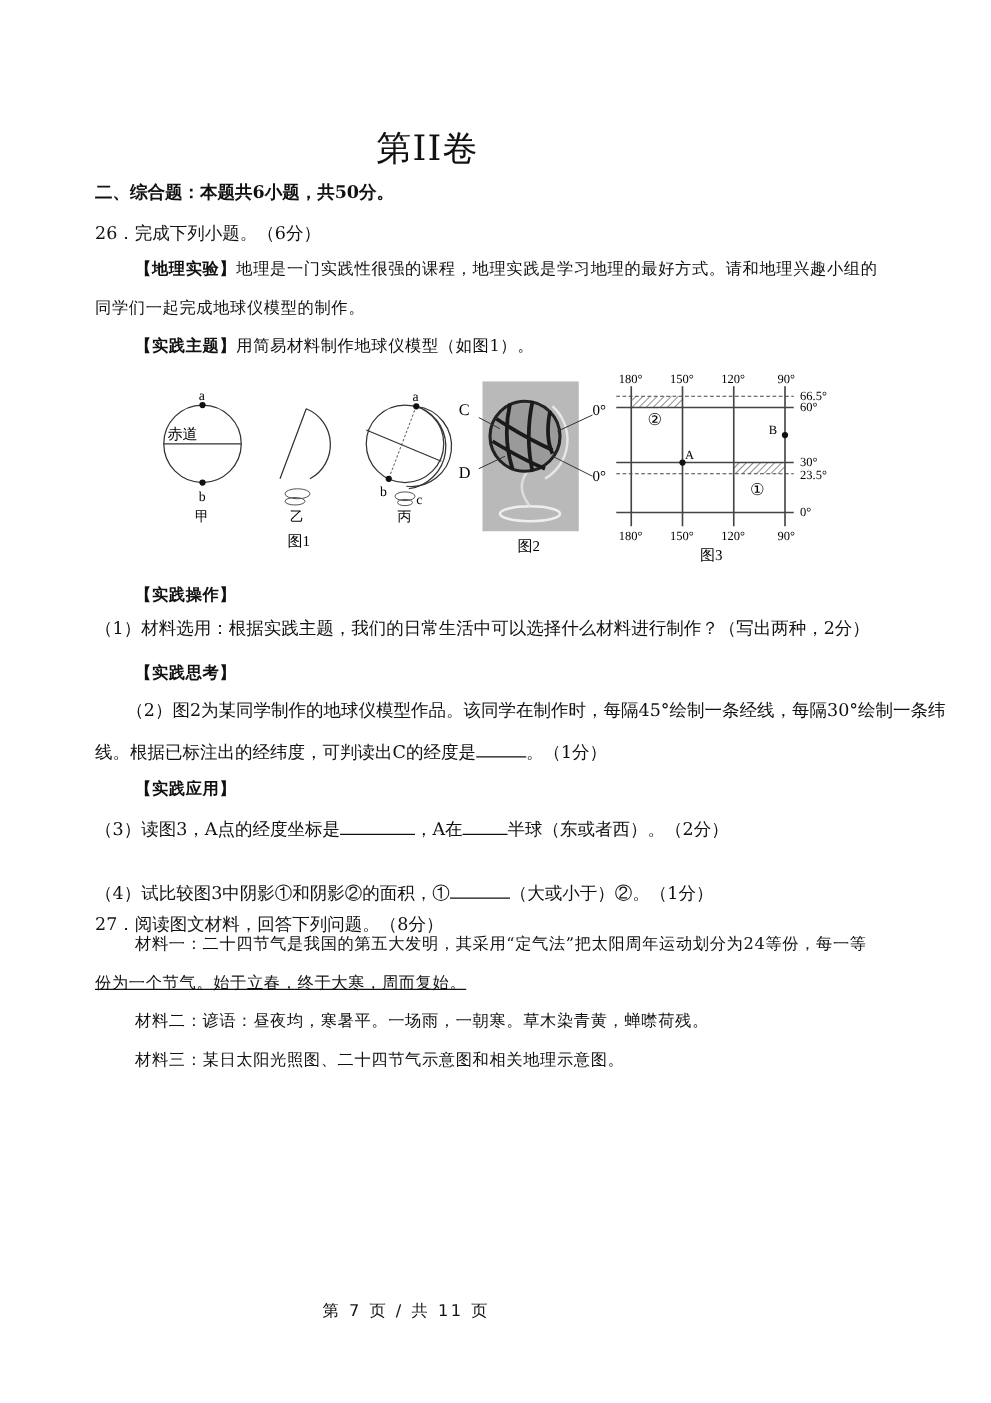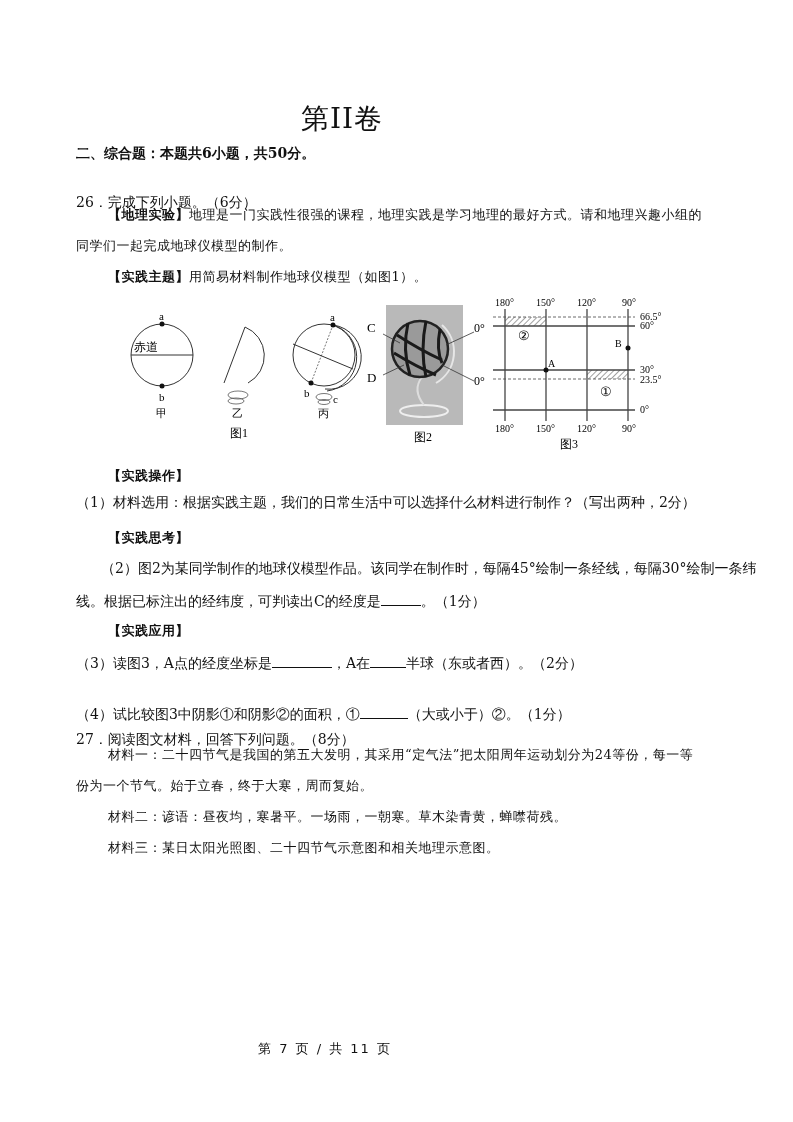--- a/index.html
+++ b/index.html
@@ -15,21 +15,21 @@
   .footer { left:0; width:650px; top:1040px; text-align:center; font-size:13px;
             font-family:"DejaVu Sans","Liberation Sans",sans-serif; letter-spacing:2px; }
   svg text { font-family:"Liberation Serif","DejaVu Serif",serif; }
 </style>
 </head>
 <body>
 
 <div class="abs title">第II卷</div>
 
 <div class="abs line bold" style="top:145px;">二、综合题：本题共6小题，共50分。</div>
-<div class="abs line" style="top:194px;">26．完成下列小题。（6分）</div>
+<div class="abs line" style="top:178px;">26．完成下列小题。（6分）</div>
 
 <div class="abs line indent small" style="top:206px;">
   <span class="bold">【地理实验】</span><span>地理是一门实践性很强的课程，地理实践是学习地理的最好方式。请和地理兴趣小组的</span>
 </div>
 <div class="abs line small" style="top:237px;">同学们一起完成地球仪模型的制作。</div>
 
 <div class="abs line indent small" style="top:268px;">
   <span class="bold">【实践主题】</span><span>用简易材料制作地球仪模型（如图1）。</span>
 </div>
 
@@ -148,17 +148,17 @@
 <div class="abs line indent small bold" style="top:622px;">【实践应用】</div>
 <div class="abs line" style="top:653px;">
   <span>（3）读图3，A点的经度坐标是</span><span class="blank" style="width:60px;"></span><span>，A在</span><span class="blank" style="width:36px;"></span><span>半球（东或者西）。（2分）</span>
 </div>
 <div class="abs line" style="top:704px;">
   <span>（4）试比较图3中阴影①和阴影②的面积，①</span><span class="blank" style="width:48px;"></span><span>（大或小于）②。（1分）</span>
 </div>
 
 <div class="abs line" style="top:731px;">27．阅读图文材料，回答下列问题。（8分）</div>
 <div class="abs line indent small" style="top:746px;">材料一：二十四节气是我国的第五大发明，其采用“定气法”把太阳周年运动划分为24等份，每一等</div>
-<div class="abs line small" style="top:777px;">份为一个节气。始于立春，终于大寒，周而复始。</div>
+<div class="abs line small" style="top:777px;text-decoration:underline;">份为一个节气。始于立春，终于大寒，周而复始。</div>
 <div class="abs line indent small" style="top:808px;">材料二：谚语：昼夜均，寒暑平。一场雨，一朝寒。草木染青黄，蝉噤荷残。</div>
 <div class="abs line indent small" style="top:839px;">材料三：某日太阳光照图、二十四节气示意图和相关地理示意图。</div>
 
 <div class="abs footer">第 7 页 / 共 11 页</div>
 
 </body></html>

